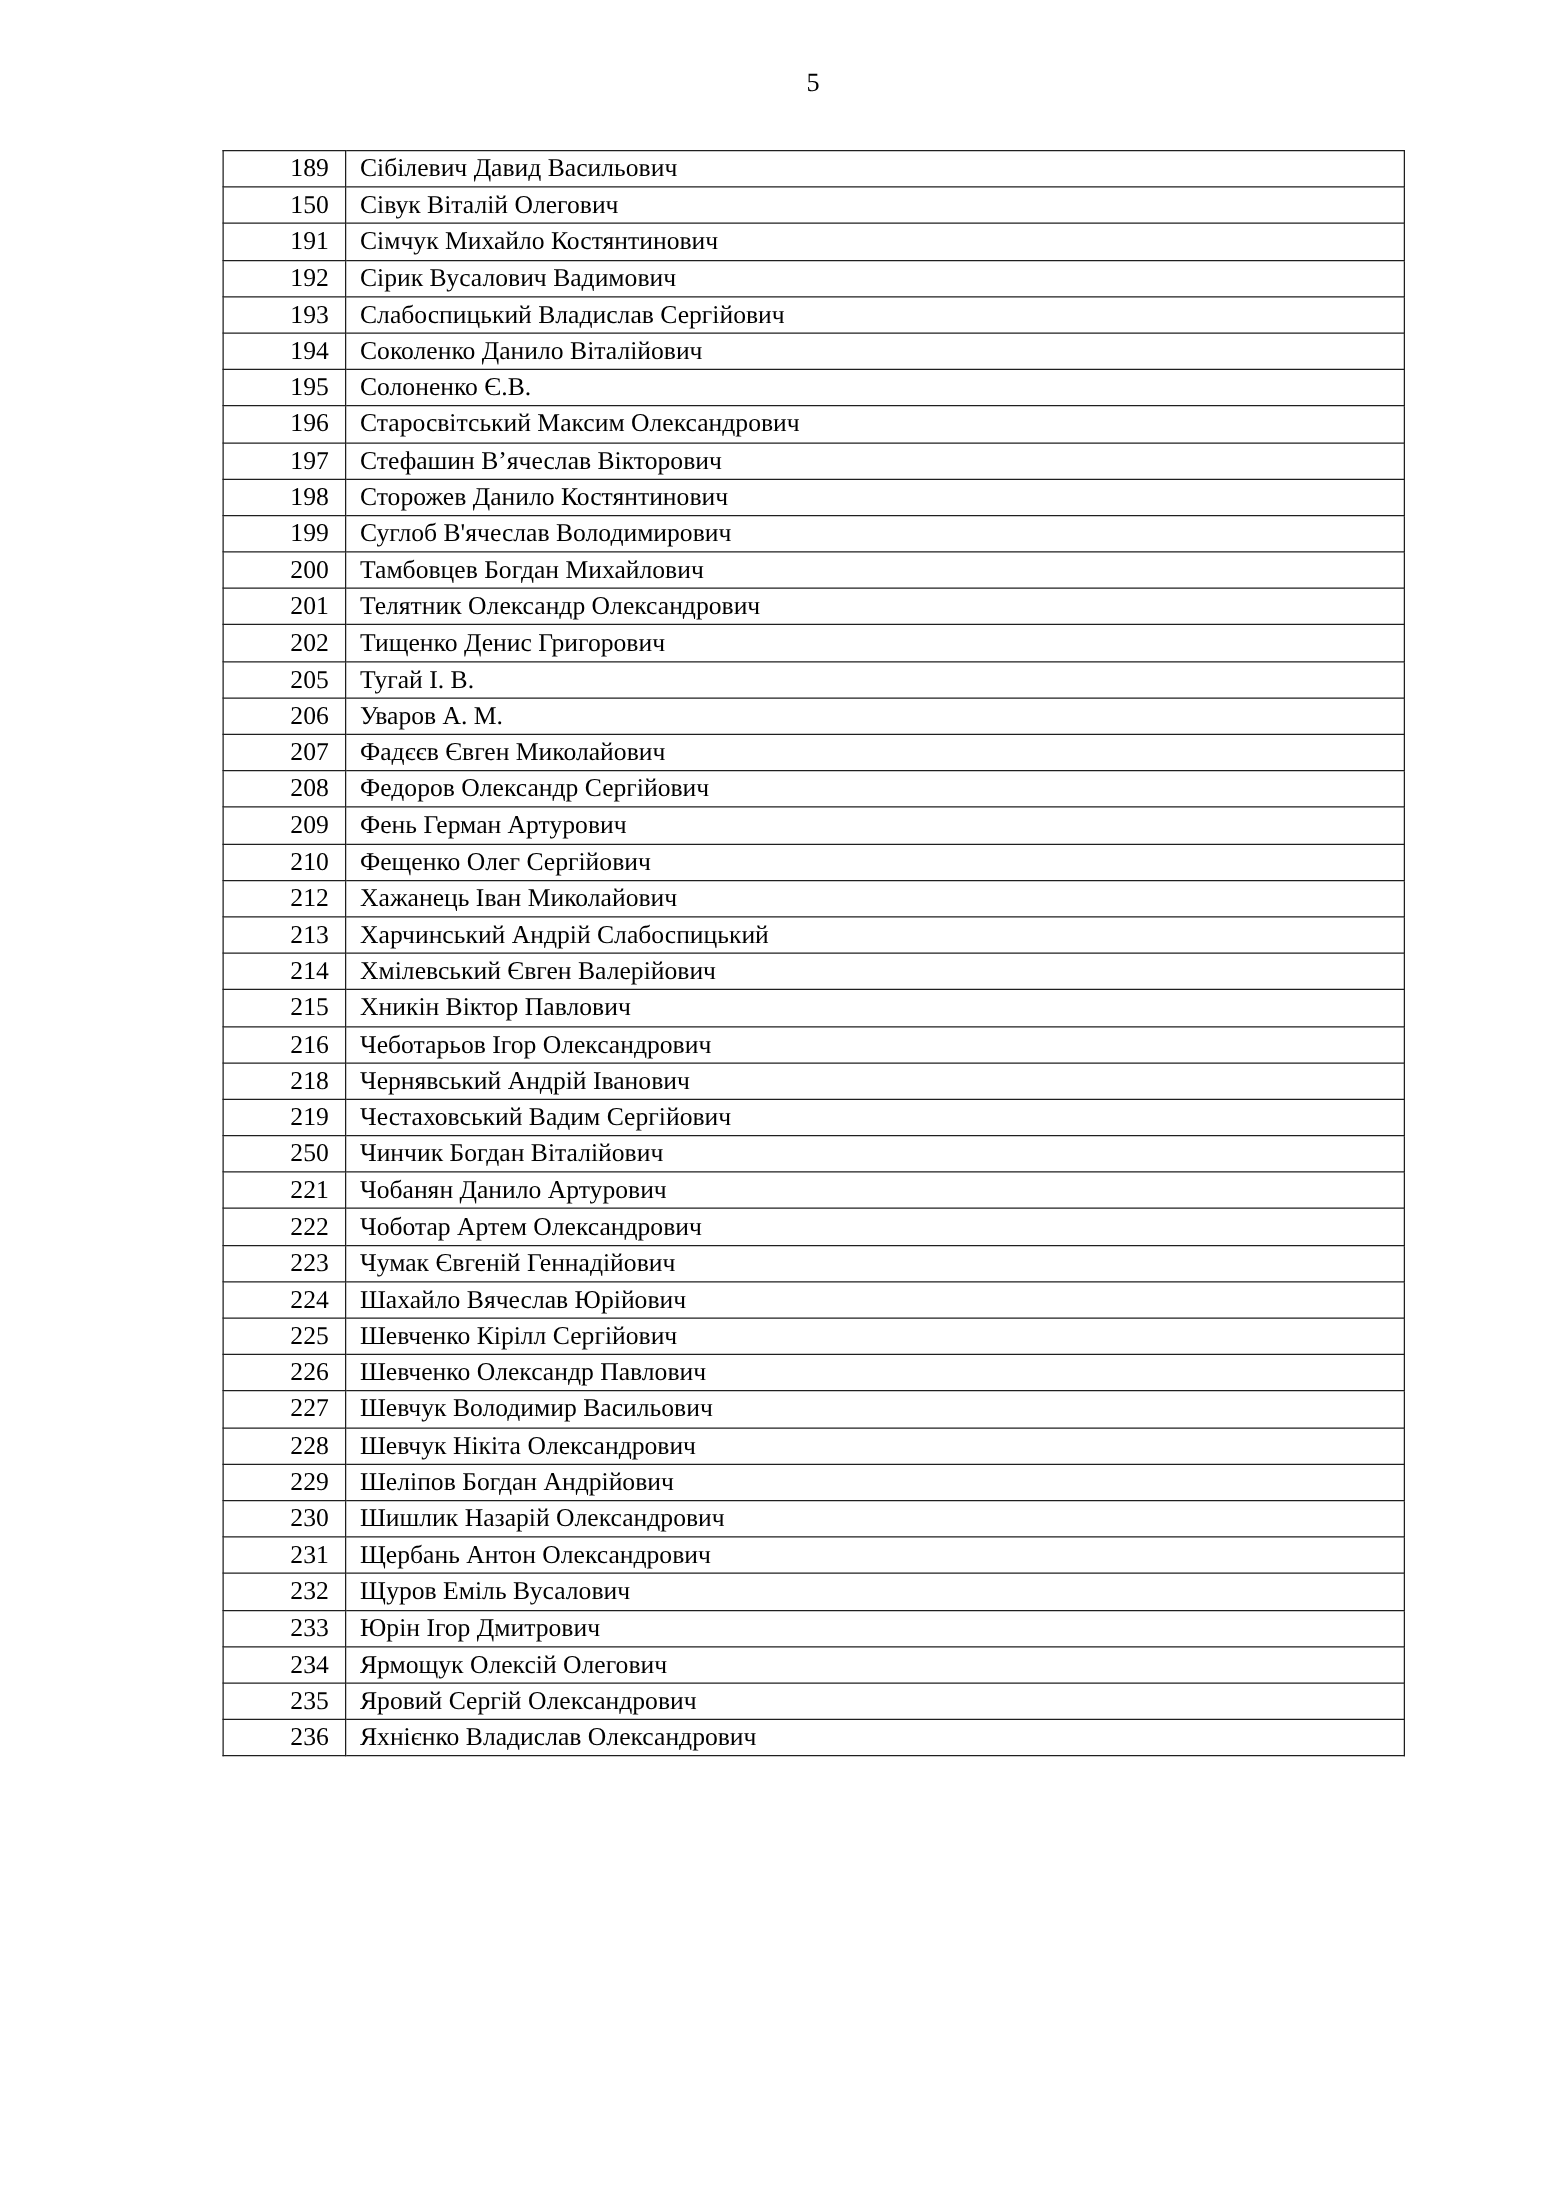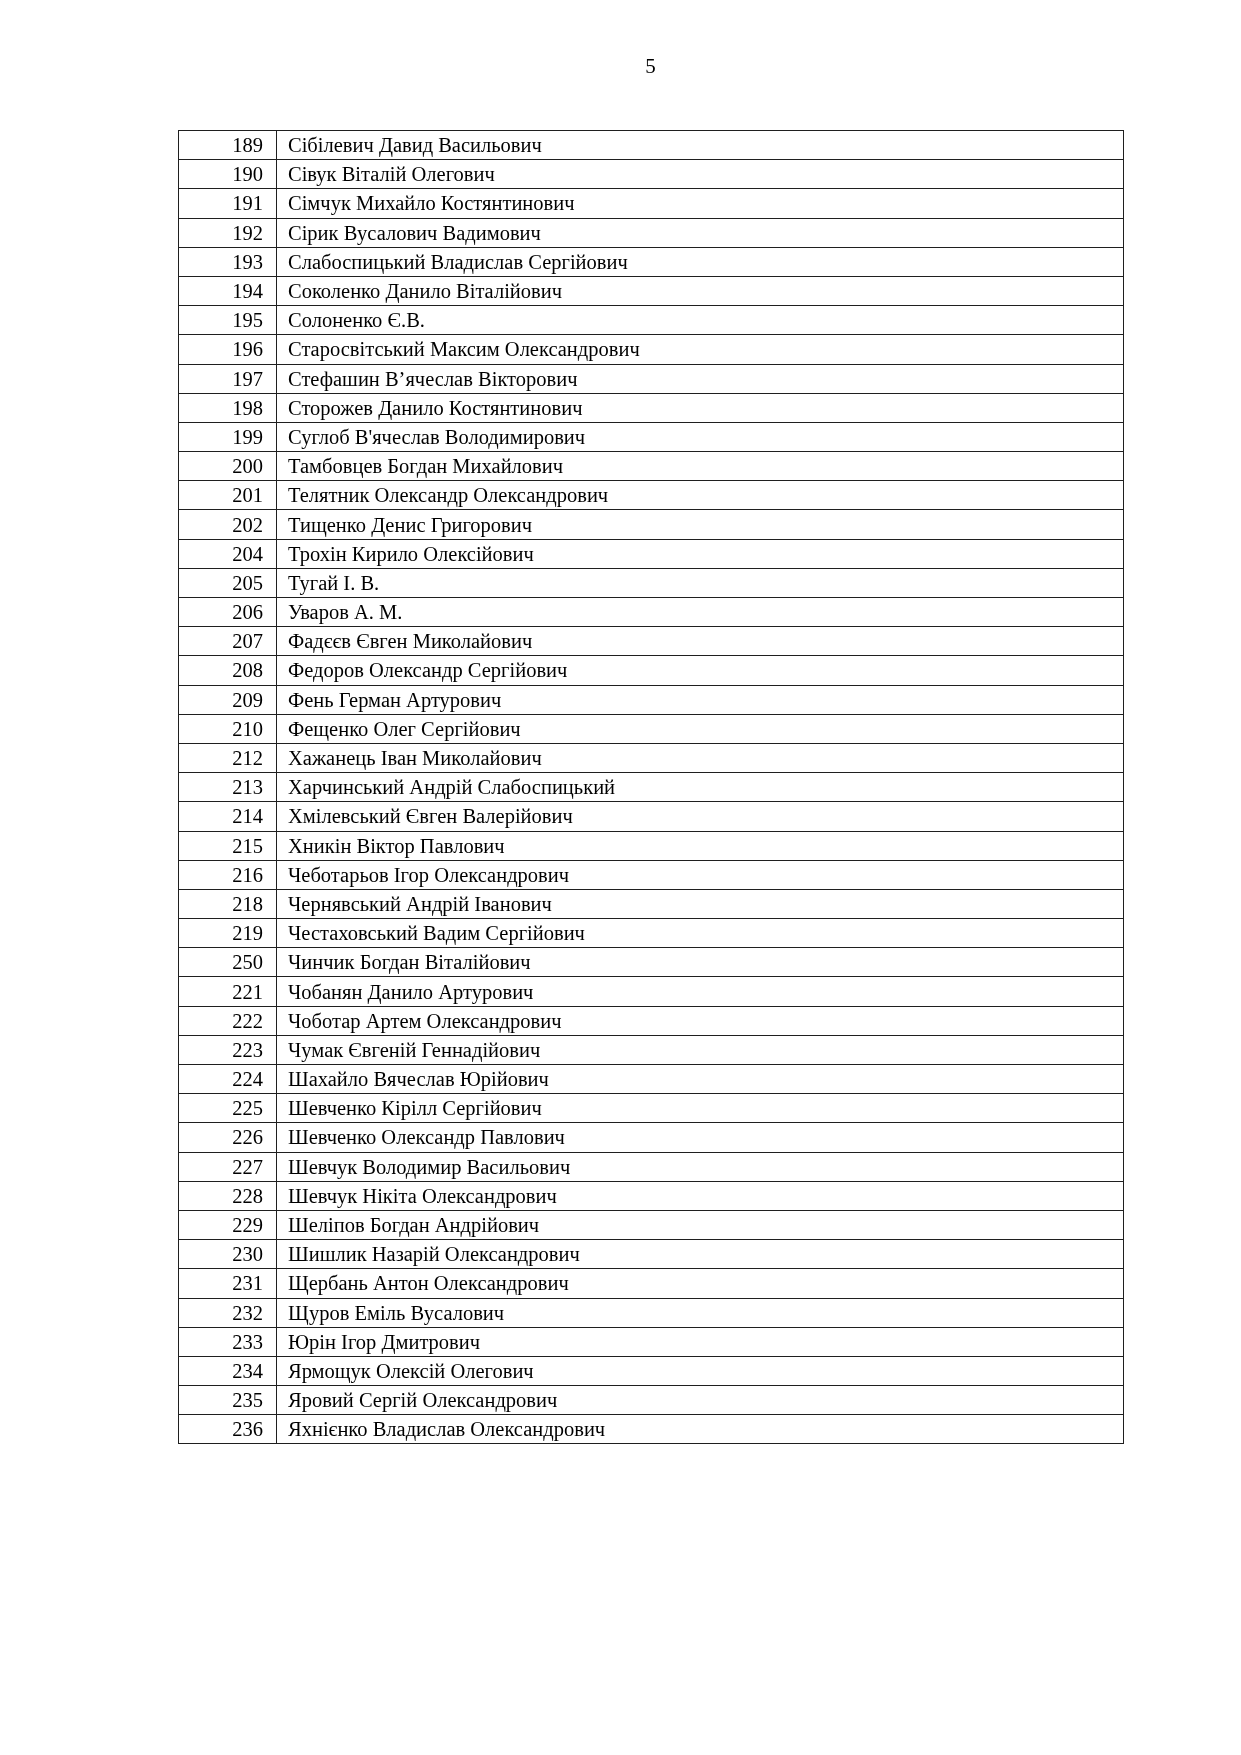--- a/index.html
+++ b/index.html
@@ -21,21 +21,21 @@
     top: 54px;
     left: 178px;
     width: 945px;
     text-align: center;
     font-size: 21px;
     line-height: 24px;
     color: #000000;
   }
   table.roster {
     position: absolute;
-    top: 130px;
+    top: 120px;
     left: 178px;
     width: 945px;
     border-collapse: collapse;
     table-layout: fixed;
   }
   table.roster col.col-num  { width: 98px; }
   table.roster col.col-name { width: 847px; }
   table.roster td {
     border: 1.6px solid #1f1f1f;
     height: 28.2px;
@@ -69,21 +69,21 @@
     <colgroup>
       <col class="col-num">
       <col class="col-name">
     </colgroup>
     <tbody>
         <tr>
           <td class="num">189</td>
           <td class="name">Сібілевич Давид Васильович</td>
         </tr>
         <tr>
-          <td class="num">190</td>
+          <td class="num">150</td>
           <td class="name">Сівук Віталій Олегович</td>
         </tr>
         <tr>
           <td class="num">191</td>
           <td class="name">Сімчук Михайло Костянтинович</td>
         </tr>
         <tr>
           <td class="num">192</td>
           <td class="name">Сірик Вусалович Вадимович</td>
         </tr>
@@ -119,24 +119,20 @@
           <td class="num">200</td>
           <td class="name">Тамбовцев Богдан Михайлович</td>
         </tr>
         <tr>
           <td class="num">201</td>
           <td class="name">Телятник Олександр Олександрович</td>
         </tr>
         <tr>
           <td class="num">202</td>
           <td class="name">Тищенко Денис Григорович</td>
-        </tr>
-        <tr>
-          <td class="num">204</td>
-          <td class="name">Трохін Кирило Олексійович</td>
         </tr>
         <tr>
           <td class="num">205</td>
           <td class="name">Тугай І. В.</td>
         </tr>
         <tr>
           <td class="num">206</td>
           <td class="name">Уваров А. М.</td>
         </tr>
         <tr>

